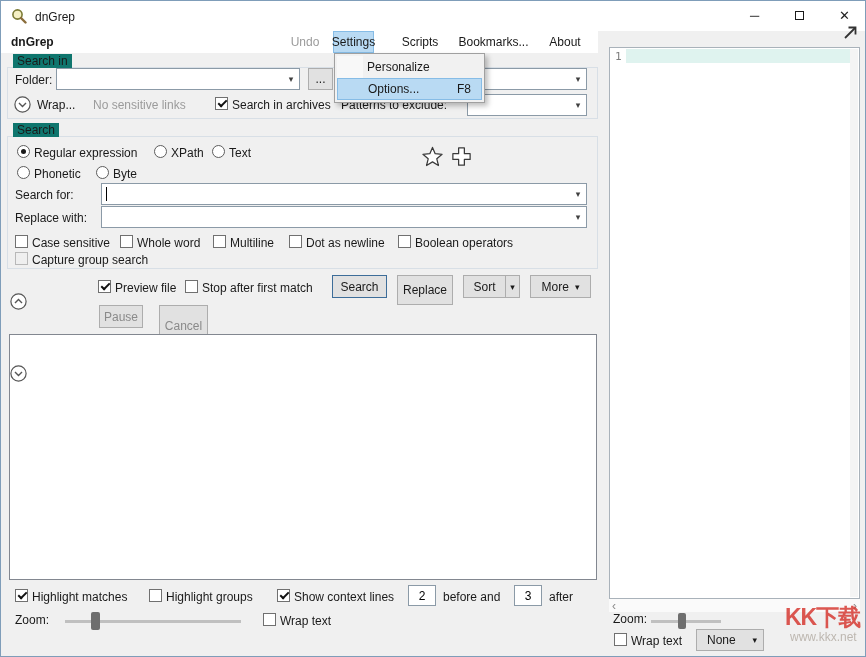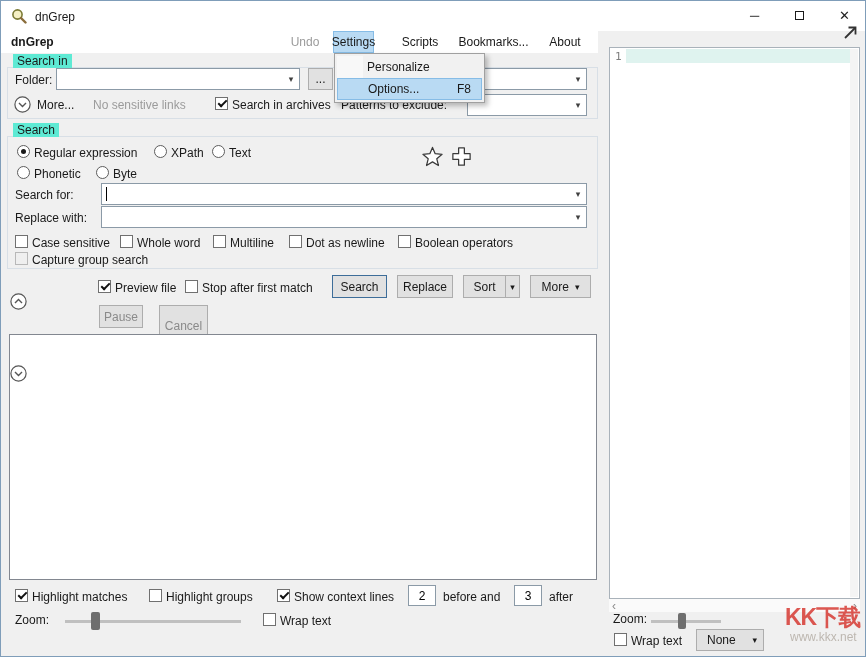--- a/index.html
+++ b/index.html
@@ -18,21 +18,21 @@
   .mitem{position:absolute;top:0;height:22px;display:flex;align-items:center;justify-content:center}
   .mitem.active{background:#b9daf3;border:1px solid #86bce6}
   
   .menu{position:absolute;left:333px;top:52px;width:151px;background:#f1f1f1;border:1px solid #a0a0a0;box-shadow:3px 3px 5px rgba(0,0,0,.25);z-index:60;padding:2px 2px}
   .menu::before{content:"";position:absolute;left:2px;top:2px;bottom:2px;width:26px;background:#f8f8f8}
   .mi{height:22px;display:flex;align-items:center;padding:0 10px 0 30px;position:relative}
   .mi.hl{background:#b9daf3;border:1px solid #86bce6}
   .mi .shortcut{margin-left:auto}
   
   .group{position:absolute;border:1px solid #d8dfe6;background:transparent}
-  .glabel{position:absolute;background:#5eead4;padding:0 4px;line-height:14px;z-index:2}
+  .glabel{position:absolute;background:#0f766e;padding:0 4px;line-height:14px;z-index:2}
   
   .combo{position:absolute;background:#fff;border:1px solid #8b9aa7;display:flex;align-items:center;overflow:hidden}
   .combo .ar{margin-left:auto;width:16px;text-align:center;color:#404040;font-size:9px;line-height:20px}
   .caret{width:1px;height:14px;background:#000;margin-left:4px}
   
   .btn{position:absolute;background:#e1e1e1;border:1px solid #adadad;display:flex;align-items:center;justify-content:center;font-size:12px;cursor:default}
   .btn.primary{border-color:#3d6d99}
   .btn.disabled{color:#8a8a8a}
   
   .cb{position:absolute;width:13px;height:13px;background:#fff;border:1px solid #707070}
@@ -113,21 +113,21 @@
   <div class="combo" style="left:466px;top:67px;width:120px;height:22px">
     <span class="ar">▾</span>
   </div>
 
   <span class="circbtn" style="left:13px;top:95px">
     <svg width="17" height="17" viewBox="0 0 17 17">
       <circle cx="8.5" cy="8.5" r="7.6" fill="#fff" stroke="#555" stroke-width="1.2"></circle>
       <polyline points="5,7 8.5,10.5 12,7" fill="none" stroke="#555" stroke-width="1.4"></polyline>
     </svg>
   </span>
-  <span class="lbl" style="left:36px;top:97px">More...</span>
+  <span class="lbl" style="left:36px;top:97px">Wrap...</span>
   <span class="lbl gray" style="left:92px;top:97px">No sensitive links</span>
   <span class="cb checked" style="left:214px;top:96px"></span>
   <span class="lbl" style="left:231px;top:97px">Search in archives</span>
   <span class="lbl" style="left:340px;top:97px">Patterns to exclude:</span>
   <div class="combo" style="left:466px;top:93px;width:120px;height:22px">
     <span class="ar">▾</span>
   </div>
 
   <div class="group" style="left:6px;top:135px;width:591px;height:133px"></div>
   <span class="glabel" style="left:12px;top:122px">Search</span>
@@ -181,21 +181,21 @@
   <span class="lbl" style="left:31px;top:252px">Capture group search</span>
 
   <span class="cb checked" style="left:97px;top:279px"></span>
   <span class="lbl" style="left:114px;top:280px">Preview file</span>
   <span class="cb" style="left:184px;top:279px"></span>
   <span class="lbl" style="left:201px;top:280px">Stop after first match</span>
 
   <div class="btn primary" style="left:331px;top:274px;width:55px;height:23px">
     <span>Search</span>
   </div>
-  <div class="btn" style="left:396px;top:274px;width:56px;height:23px">
+  <div class="btn" style="left:396px;top:274px;width:56px;height:30px">
     <span>Replace</span>
   </div>
   <div class="btn" style="left:462px;top:274px;width:43px;height:23px">
     <span>Sort</span>
   </div>
   <div class="btn" style="left:504px;top:274px;width:15px;height:23px;font-size:9px">
     <span>▾</span>
   </div>
   <div class="btn" style="left:529px;top:274px;width:61px;height:23px;gap:6px">
     <span>More</span>

